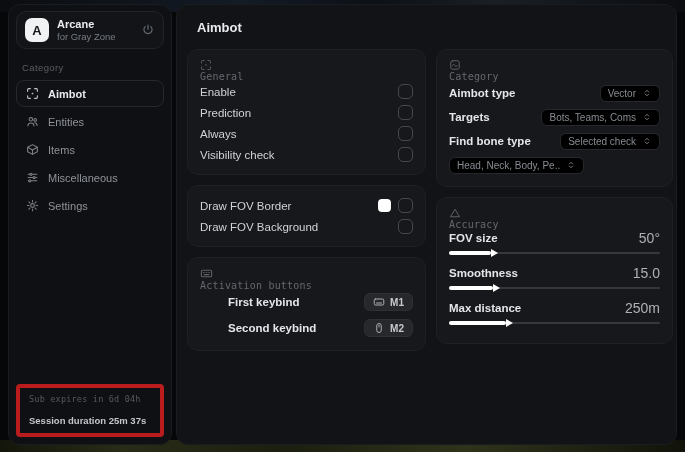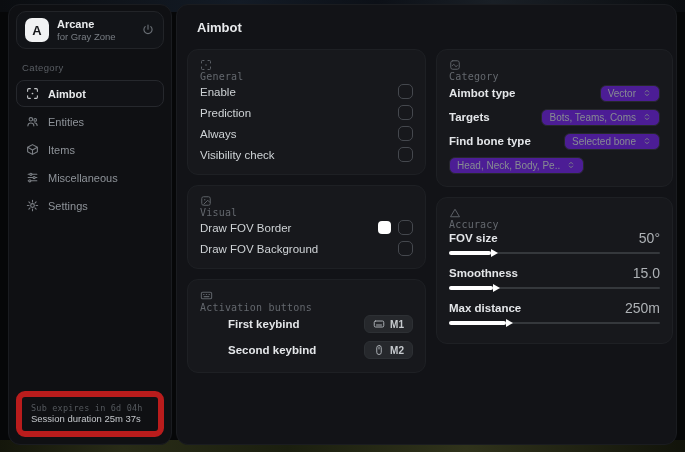--- a/index.html
+++ b/index.html
@@ -32,23 +32,23 @@
   .power-btn { margin-left:auto; color:#686d73; display:flex; cursor:pointer; }
 
   .category-label { margin:13px 6px 7px; font-size:9.5px; color:#5a5e64; letter-spacing:.4px; }
 
   .nav-item { height:27px; margin-bottom:1px; display:flex; align-items:center; gap:9px;
     padding:0 9px; border-radius:8px; border:1px solid transparent;
     font-size:11px; color:#8e9399; cursor:pointer; }
   .nav-item.active { color:#e8eaec; border-color:#26282d; background:#111216; font-weight:600; }
   .nav-ico { display:flex; color:inherit; opacity:.85; }
 
-  .sub-card { margin-top:auto; border:6px solid #b91c1c; border-radius:9px; padding:6px 9px 7px; }
+  .sub-card { margin-top:auto; border:4px solid #b91c1c; border-radius:4px; padding:6px 9px 7px; }
   .sub-line1 { font-family:"DejaVu Sans Mono", monospace; font-size:8.5px; color:#55595e; letter-spacing:.2px; }
-  .sub-line2 { font-size:9.5px; font-weight:400; color:#c4c7cb; margin-top:0; }
+  .sub-line2 { font-size:9.5px; font-weight:700; color:#c4c7cb; margin-top:11px; }
 
   
   .page-title { font-size:13px; font-weight:700; color:#e8eaec; margin:3px 0 14px 10px; }
   .columns { display:flex; gap:10px; }
   .col-l { width:239px; flex:none; }
   .col-r { width:237px; flex:none; }
 
   .card { background:#17181c; border:1px solid #1e2024; border-radius:11px;
     padding:9px 12px; margin-bottom:10px; }
   .card-head { display:flex; align-items:flex-start; height:14px; margin-bottom:8px;
@@ -64,21 +64,21 @@
     border-radius:5px; background:transparent; cursor:pointer; }
   .right-group { display:flex; align-items:center; gap:7px; }
   .swatch { width:13px; height:13px; border-radius:4px; cursor:pointer; }
 
   .keybtn { display:inline-flex; align-items:center; gap:5px; background:#26282c;
     border:1px solid #2d3034; border-radius:6px; padding:2px 8px; font-size:10px;
     font-weight:600; color:#c7cbcf; cursor:pointer; }
   .keybtn .kico { display:flex; color:#a9adb2; }
 
   .tracker-row { height:24px; }
-  .dropdown { display:inline-flex; align-items:center; gap:6px; background:#4c1d95;
+  .dropdown { display:inline-flex; align-items:center; gap:6px; background:#000000;
     border:1px solid #26282c; border-radius:6px; padding:2px 7px; font-size:10px;
     color:#878c92; cursor:pointer; white-space:nowrap; }
   .dropdown .dico { display:flex; color:#7b8086; }
 
   .acc-group { margin-bottom:9px;text-align:right; }
   .acc-top { display:flex; align-items:center; justify-content:space-between; height:18px; }
   .acc-value { font-size:14px; color:#aeb2b6; }
   .slider { position:relative; height:4px; margin-top:4px; cursor:pointer; }
   .slider-track { position:absolute; top:1px; left:0; right:0; height:2px; background:#35383c; border-radius:2px; }
   .slider-fill { position:absolute; top:0; left:0; height:4px; background:#ffffff; border-radius:2px; }
@@ -207,30 +207,20 @@
           <span class="row-label">Always</span>
           <span class="checkbox"></span>
         </div>
         <div class="row">
           <span class="row-label">Visibility check</span>
           <span class="checkbox"></span>
         </div>
       </section>
 
       <section class="card">
-        <div class="card-head">
-          <span class="hico">
-            <svg width="12" height="12" viewBox="0 0 24 24" fill="none" stroke="currentColor" stroke-width="2" stroke-linejoin="round">
-                <rect x="3.5" y="3.5" width="17" height="17" rx="3.5"></rect>
-                <circle cx="9.5" cy="9.5" r="1.4" fill="currentColor" stroke="none"></circle>
-                <path d="M20 15l-4.5-4.5L7 19"></path>
-              </svg>
-          </span>
-          <span>Visual</span>
-        </div>
         <div class="row">
           <span class="row-label">Draw FOV Border</span>
           <span class="right-group">
             <span class="swatch" style="background: rgb(255, 255, 255);"></span>
             <span class="checkbox"></span>
           </span>
         </div>
         <div class="row">
           <span class="row-label">Draw FOV Background</span>
           <span class="checkbox"></span>
@@ -306,21 +296,21 @@
               <svg width="10" height="10" viewBox="0 0 24 24" fill="none" stroke="currentColor" stroke-width="2.4" stroke-linecap="round" stroke-linejoin="round">
                   <path d="M8 9.5L12 5.5l4 4"></path>
                   <path d="M8 14.5l4 4 4-4"></path>
                 </svg>
             </span>
           </span>
         </div>
         <div class="row tracker-row">
           <span class="row-label strong">Find bone type</span>
           <span class="dropdown">
-            <span>Selected bone</span>
+            <span>Selected check</span>
             <span class="dico">
               <svg width="10" height="10" viewBox="0 0 24 24" fill="none" stroke="currentColor" stroke-width="2.4" stroke-linecap="round" stroke-linejoin="round">
                   <path d="M8 9.5L12 5.5l4 4"></path>
                   <path d="M8 14.5l4 4 4-4"></path>
                 </svg>
             </span>
           </span>
         </div>
         <div class="row tracker-row">
           <span class="dropdown">

